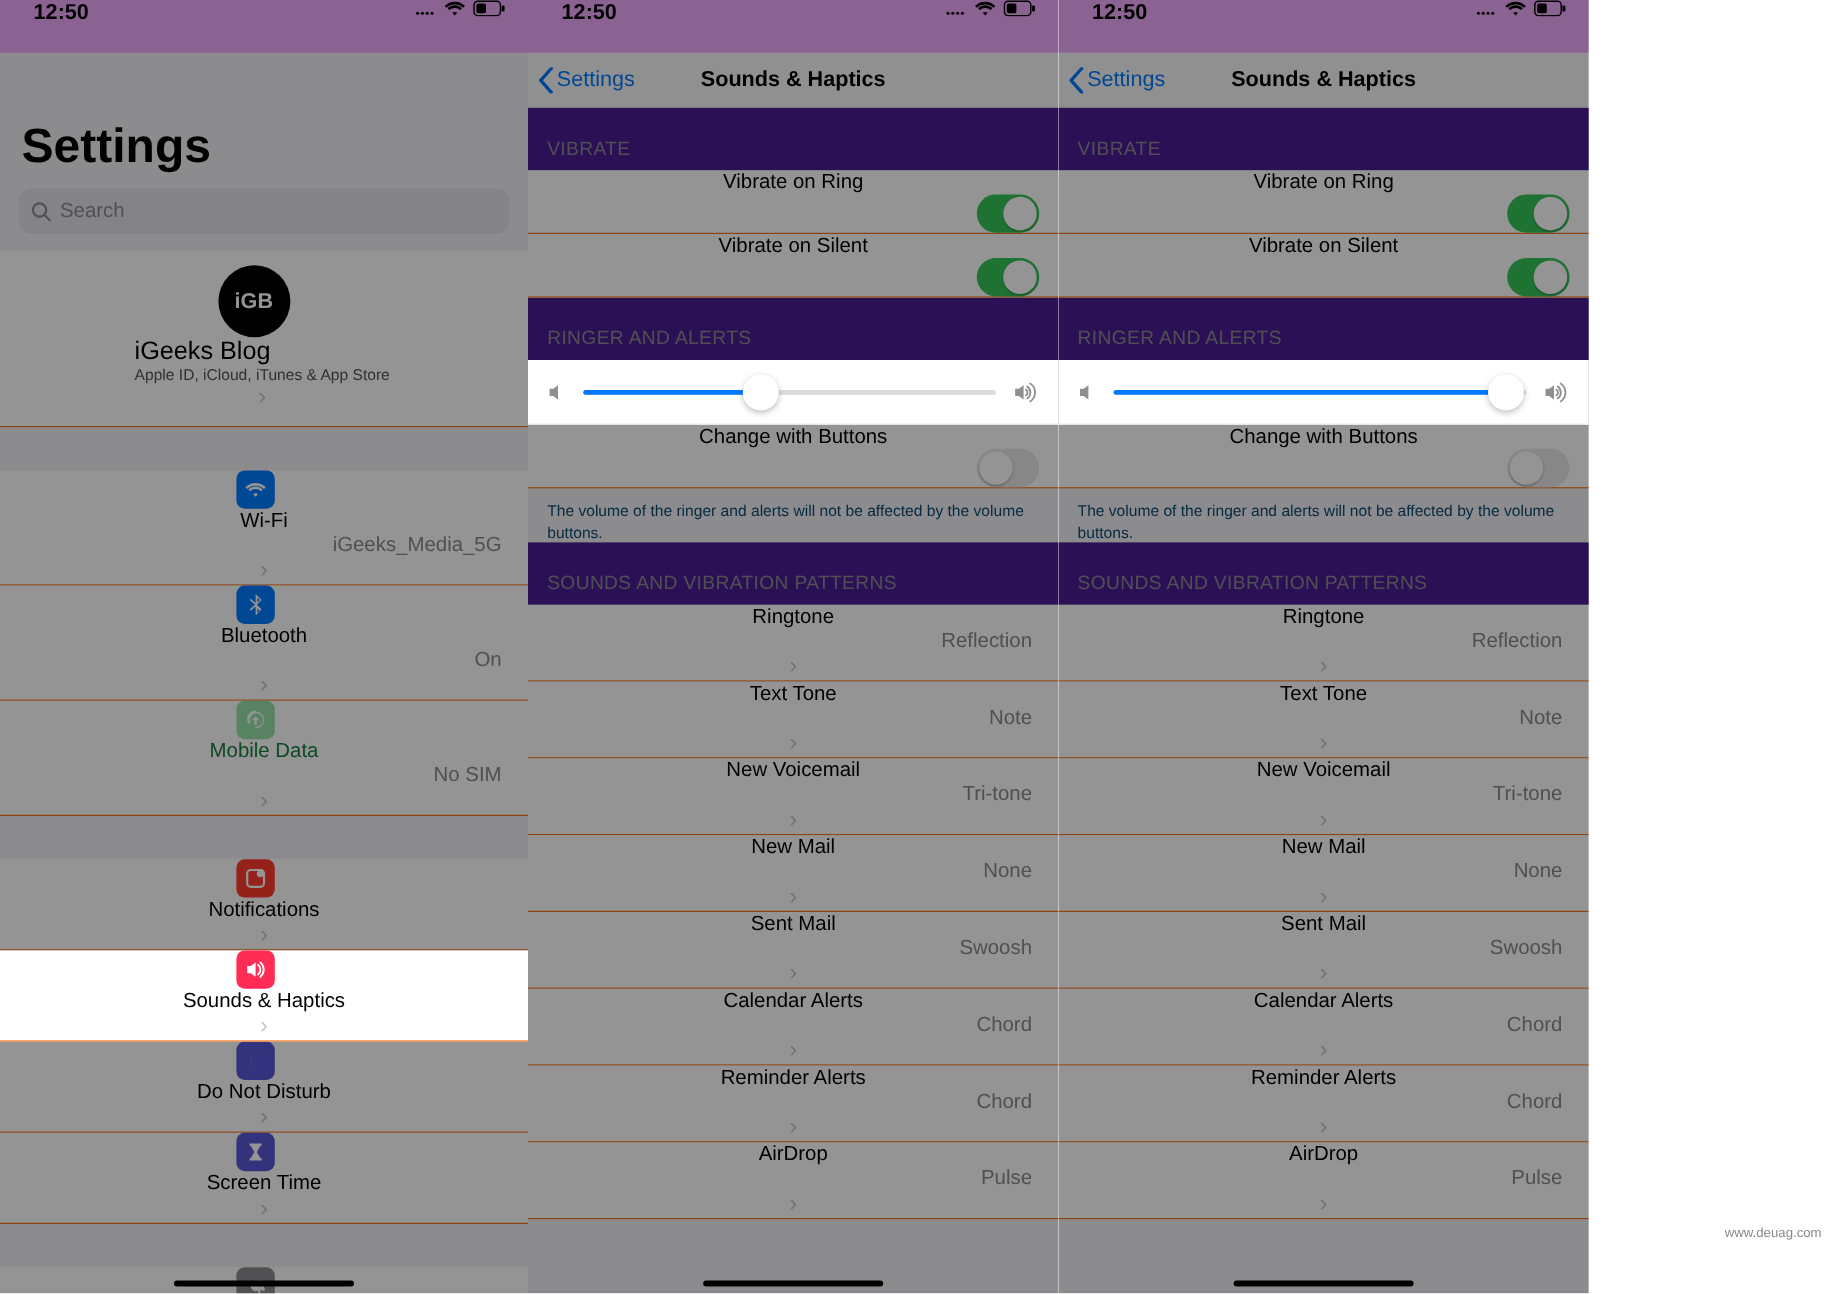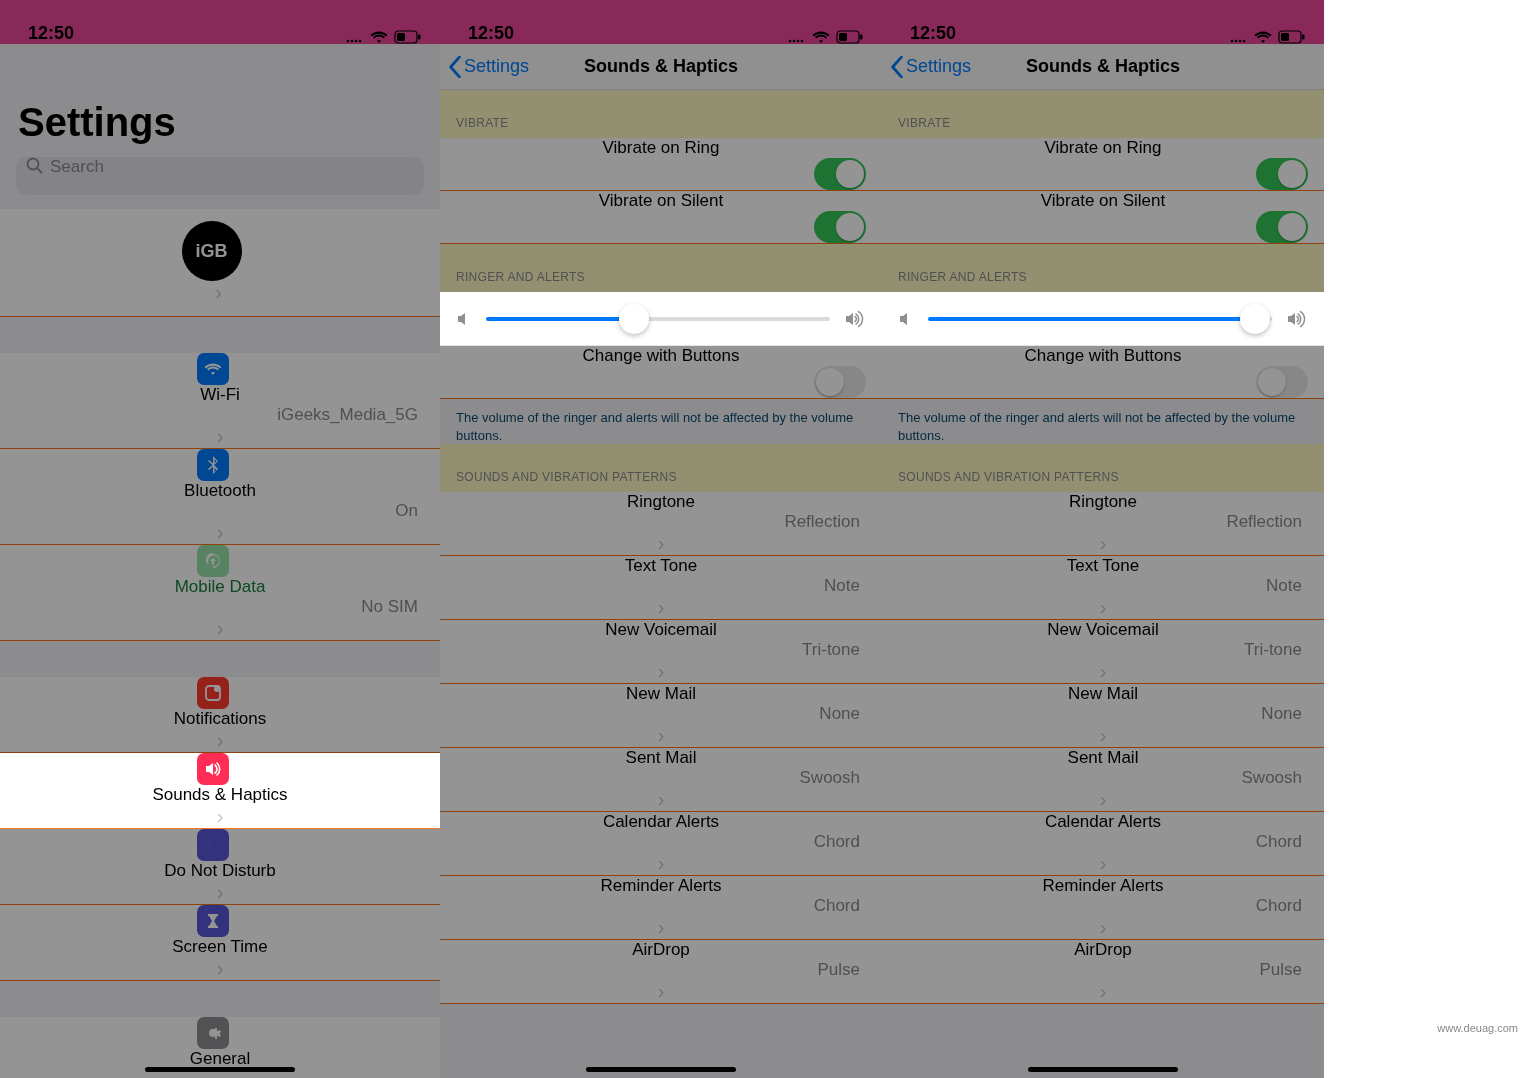--- a/index.html
+++ b/index.html
@@ -22,35 +22,35 @@
   .phone-b { width: 442px; }
   .phone-c { width: 442px; }
   .dim {
     position: absolute; inset: 0;
     background: rgba(0,0,0,0.42);
     pointer-events: none;
     z-index: 5;
   }
   
   .status {
-    display: flex; justify-content: space-between; align-items: flex-end;
+    display: flex; justify-content: space-between; align-items: flex-start;
     height: 44px; padding: 0 18px 0 28px;
     font-size: 18px; font-weight: 600;
-    background: #ec4899;
+    background: #f0abfc;
   }
   .status .icons { display: flex; align-items: center; gap: 6px; }
   .status svg { display: block; }
   
   .big-title {
     font-size: 40px; font-weight: 700; padding: 56px 18px 8px;
     background: #f2f2f7;
   }
   .search {
     margin: 4px 16px 14px; height: 38px; border-radius: 10px;
-    background: #e4e4ea; display: flex; padding: 0 10px;
+    background: #e4e4ea; display: flex; align-items: center; padding: 0 10px;
     color: #8a8a8e; font-size: 17px;
   }
   .search svg { margin-right: 7px; }
   .row {
     display: flex; align-items: center; min-height: 50px;
     padding: 0 16px 0 16px; background: #fff;
     border-bottom: 1px solid #f97316;
     position: relative;
     flex-direction: column;
   }
@@ -83,22 +83,22 @@
     border-bottom:1px solid #d9d9de; position:relative;
   }
   .nav .back {
     color:#007aff; font-size:18px; display:flex; align-items:center; padding:0 6px 0 8px;
   }
   .nav .back svg{width:14px;height:22px;margin-right:2px;}
   .nav .ntitle {
     position:absolute; left:0; right:0; text-align:center; font-weight:600; font-size:18px;
   }
   .section-header{
-    padding:26px 16px 8px; color:#8a8a8e; font-size:12px; letter-spacing:.3px; text-transform:uppercase;
-    background:#fef9c3;
+    padding:26px 16px 8px; color:#8a8a8e; font-size:16px; letter-spacing:.3px; text-transform:uppercase;
+    background:#4c1d95;
   }
   .footer-text{padding:10px 16px 0;color:#0c4a6e;font-size:13px;line-height:1.35;background:#f2f2f7;}
   
   .volume-row{
     background:#fff; height:54px; display:flex; align-items:center; padding:0 16px;
     border-bottom:1px solid #e5e5ea;
     position:relative; z-index:10;
   }
   .volume-row svg{flex-shrink:0;}
   .track{flex:1; height:4px; background:#d9d9de; border-radius:2px; margin:0 14px; position:relative;}
@@ -135,20 +135,24 @@
   <div class="search">
     <svg width="17" height="17" viewBox="0 0 17 17">
         <circle cx="7" cy="7" r="5.5" fill="none" stroke="#8a8a8e" stroke-width="1.8"></circle>
         <line x1="11.5" y1="11.5" x2="15.5" y2="15.5" stroke="#8a8a8e" stroke-width="1.8" stroke-linecap="round"></line>
       </svg>
     <span>Search</span>
   </div>
 
   <div class="row tall">
     <div class="avatar">iGB</div>
+    <div class="stack">
+      <span class="title" style="font-size:21px">iGeeks Blog</span>
+      <span class="sub">Apple ID, iCloud, iTunes &amp; App Store</span>
+    </div>
     <span class="value"></span>
     <span class="chev">›</span>
   </div>
 
   <div class="gap"></div>
   <div id="rows1">
       <div class="row">
         <div class="icon" style="background: rgb(0, 122, 255);">
           <svg viewBox="0 0 18 14">
             <path d="M9 13L11 10.8C10.4 10.3 9.7 10 9 10s-1.4.3-2 .8L9 13zm-4.5-4.5C5.8 7.3 7.3 6.6 9 6.6s3.2.7 4.5 1.9l1.5-1.6C13.3 5.3 11.2 4.4 9 4.4S4.7 5.3 3 6.9l1.5 1.6zM.5 5C2.8 2.8 5.8 1.5 9 1.5s6.2 1.3 8.5 3.5L16 6.5C14.1 4.7 11.6 3.7 9 3.7S3.9 4.7 2 6.5L.5 5z" fill="#fff"></path>

